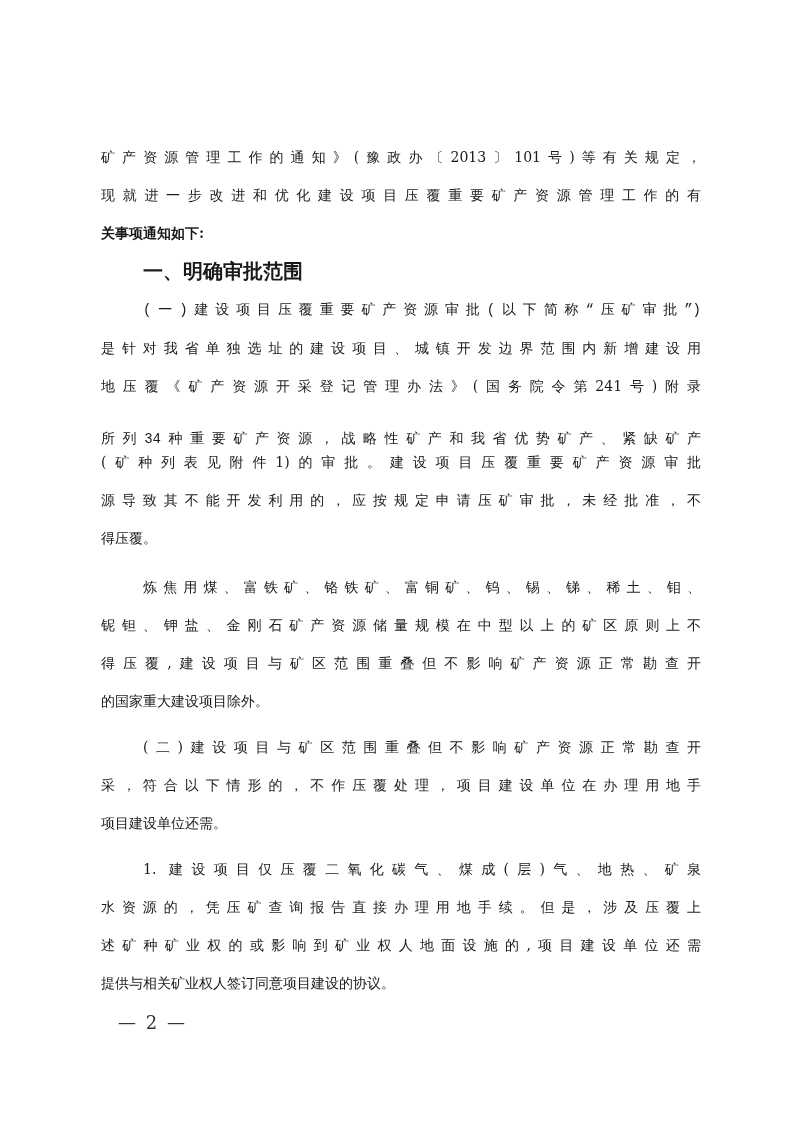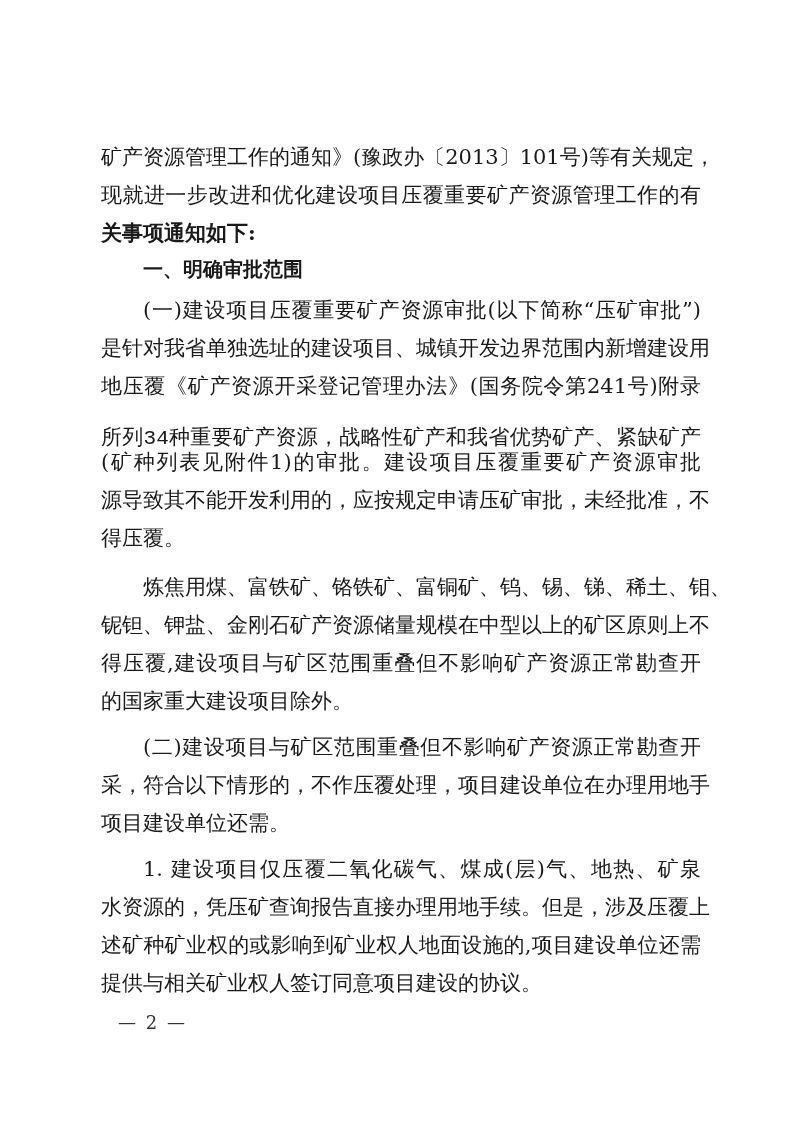--- a/index.html
+++ b/index.html
@@ -19,36 +19,36 @@
       position: absolute;
       left: 101px;
       top: 138px;
       width: 600px;
     }
     .line {
       position: absolute;
       left: 0;
       width: 600px;
       height: 38px;
-      font-size: 21px;
+      font-size: 14px;
       line-height: 38px;
       white-space: nowrap;
       text-align: justify;
       text-align-last: justify;
       letter-spacing: 0px;
     }
     .line.last {
       text-align-last: left;
     }
     .line.indent {
       left: 42px;
       width: 558px;
     }
     .heading {
-      font-family: Liberation Mono, monospace;
+      font-family: Liberation Sans, sans-serif;
       font-weight: bold;
       font-size: 20px;
       text-align-last: left;
     }
     .page-number {
       position: absolute;
       left: 118px;
       top: 1012px;
       font-size: 18px;
       color: #333333;
@@ -60,21 +60,21 @@
 <body>
 
 <div class="page">
 
   <div class="line" style="top:0px;">矿产资源管理工作的通知》(豫政办〔2013〕101号)等有关规定，</div>
   <div class="line" style="top:38px;">现就进一步改进和优化建设项目压覆重要矿产资源管理工作的有</div>
   <div class="line last" style="top:76px;font-weight:bold;">关事项通知如下:</div>
 
   <div class="line indent heading" style="top:114px;">一、明确审批范围</div>
 
-  <div class="line indent" style="top:153px;">(一)建设项目压覆重要矿产资源审批(以下简称“压矿审批”)</div>
+  <div class="line indent" style="top:153px;font-family:Liberation Mono, monospace;">(一)建设项目压覆重要矿产资源审批(以下简称“压矿审批”)</div>
   <div class="line" style="top:191px;">是针对我省单独选址的建设项目、城镇开发边界范围内新增建设用</div>
   <div class="line" style="top:229px;">地压覆《矿产资源开采登记管理办法》(国务院令第241号)附录</div>
   <div class="line" style="top:282px;font-family:Liberation Mono, monospace;">所列34种重要矿产资源，战略性矿产和我省优势矿产、紧缺矿产</div>
   <div class="line" style="top:305px;">(矿种列表见附件1)的审批。建设项目压覆重要矿产资源审批</div>
   <div class="line" style="top:343px;">源导致其不能开发利用的，应按规定申请压矿审批，未经批准，不</div>
   <div class="line last" style="top:381px;">得压覆。</div>
 
   <div class="line indent" style="top:430px;">炼焦用煤、富铁矿、铬铁矿、富铜矿、钨、锡、锑、稀土、钼、</div>
   <div class="line" style="top:468px;">铌钽、钾盐、金刚石矿产资源储量规模在中型以上的矿区原则上不</div>
   <div class="line" style="top:506px;">得压覆,建设项目与矿区范围重叠但不影响矿产资源正常勘查开</div>

